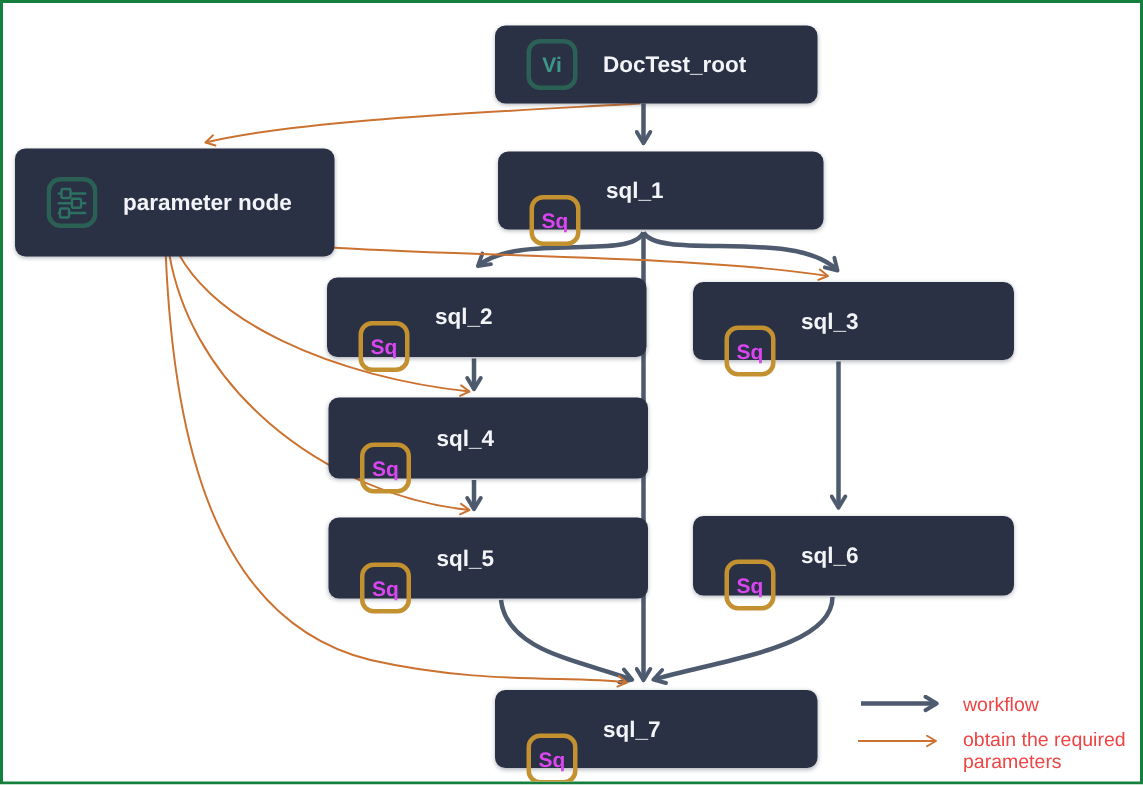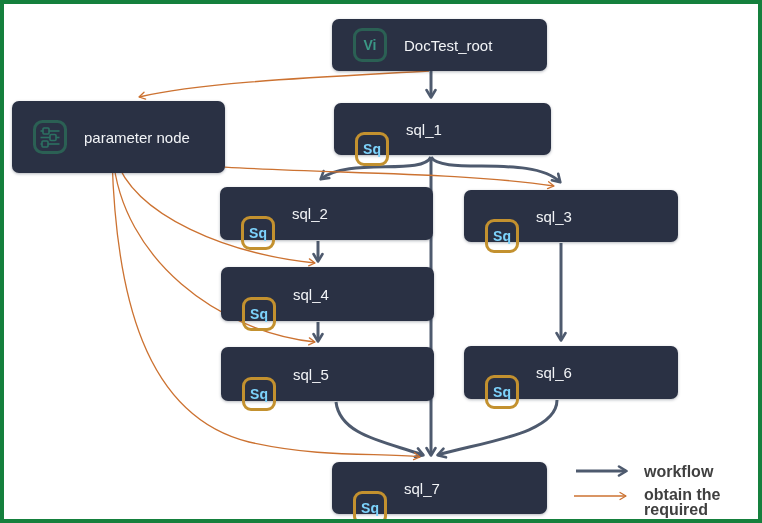--- a/index.html
+++ b/index.html
@@ -1,36 +1,36 @@
 <!DOCTYPE html>
 <html><head>
 <meta charset="utf-8">
 <style>
   html,body{margin:0;padding:0;background:#fff;}
   .canvas{
     position:relative;width:762px;height:523px;box-sizing:border-box;
-    background:#ffffff;border:4px solid #15803d;overflow:hidden;
+    background:#ffffff;border:2px solid #15803d;overflow:hidden;
     font-family:"Liberation Sans",sans-serif;
   }
   svg.edges{position:absolute;left:0;top:0;width:762px;height:523px;}
   .node{
     position:absolute;height:52px;background:#2a3144;border-radius:7px;
     display:flex;align-items:center;padding-left:21px;gap:17px;
     box-shadow:0 1px 3px rgba(40,48,66,.35);
   }
-  .node .label{color:#f2f4f7;font-size:15px;white-space:nowrap;}
+  .node .label{color:#f2f4f7;font-size:15px;white-space:nowrap;font-weight:bold;}
   .badge{
     width:34px;height:34px;box-sizing:border-box;border:3px solid;border-radius:9px;
     display:flex;align-items:center;justify-content:center;
     font-weight:bold;font-size:14px;flex:0 0 auto;
   }
   .badge.teal{border-color:#2b6054;color:#3b9886;}
-  .badge.amber{border-color:#c3912f;color:#7dd3fc;margin-top:39px;}
+  .badge.amber{border-color:#c3912f;color:#d946ef;margin-top:39px;}
   .badge.svgicon{border:none;width:34px;height:34px;}
-  .legend-label{position:absolute;font-size:16px;color:#404040;line-height:15px;font-weight:bold;}
+  .legend-label{position:absolute;font-size:13px;color:#ef4444;line-height:15px;}
 </style>
 </head>
 <body>
 
 <div class="canvas">
 
   <svg class="edges" viewBox="0 0 762 523">
     <defs>
       <marker id="mw" viewBox="0 0 12 12" markerWidth="12" markerHeight="12" refX="9" refY="6" orient="auto" markerUnits="userSpaceOnUse">
         <path d="M2,1.5 L9.5,6 L2,10.5" fill="none" stroke="#4e5a6e" stroke-width="2.6" stroke-linecap="round" stroke-linejoin="round"></path>

